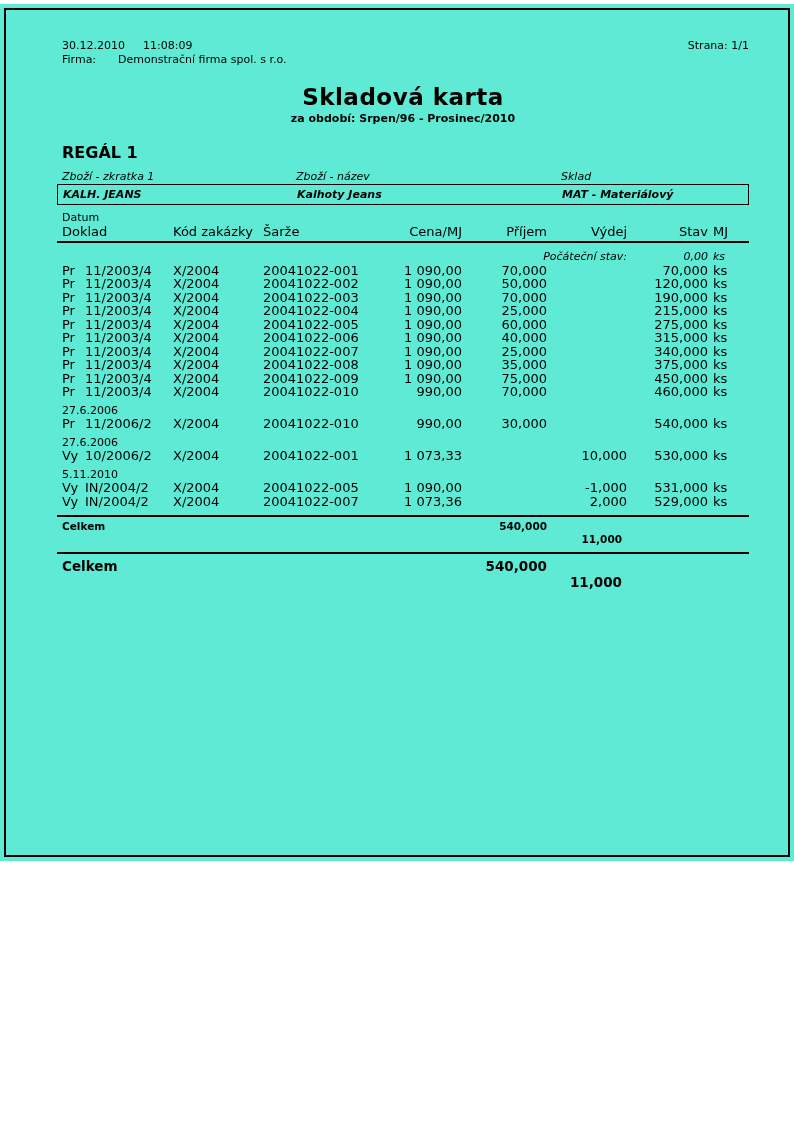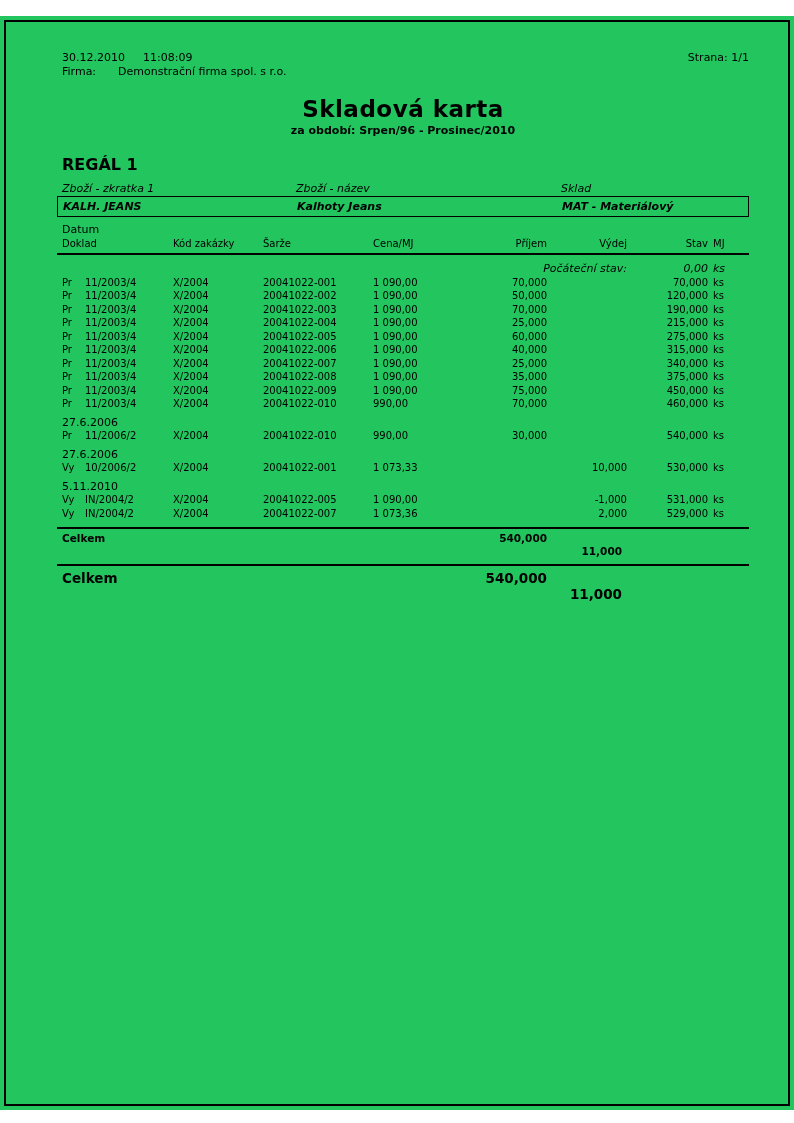--- a/index.html
+++ b/index.html
@@ -1,18 +1,18 @@
 <!DOCTYPE html>
 <html><head>
 <meta charset="utf-8">
 <style>
   * { margin:0; padding:0; box-sizing:border-box; }
   html,body { background:#fff; }
   body { width:794px; height:1123px; position:relative; font-family:"DejaVu Sans","Liberation Sans",sans-serif; color:#000; }
-  .page { position:absolute; left:0; top:16px; width:794px; height:1094px; background:#22c55e; overflow:hidden; }
+  .page { position:absolute; left:0; top:4px; width:794px; height:857px; background:#5eead4; overflow:hidden; }
   .frame { position:absolute; left:4px; top:4px; right:4px; bottom:4px; border:2px solid #000; }
   .content { position:absolute; left:57px; top:0; width:692px; }
 
   .hdr { display:flex; justify-content:space-between; font-size:11px; line-height:14px; margin-top:35px; }
   .hdr-left { padding-left:5px; }
   .firm-row { font-size:11px; line-height:14px; padding-left:5px; }
   .firm-label { display:inline-block; width:56px; }
   .time-gap { margin-left:18px; }
 
   .title { text-align:center; font-weight:bold; font-size:23px; line-height:28px; margin-top:16px; letter-spacing:0.5px; }
@@ -22,26 +22,26 @@
 
   .item-row { display:flex; font-size:11px; }
   .labels-row { margin-top:8px; font-style:italic; line-height:14px; }
   .values-row { border:1.5px solid #000; height:21px; align-items:center; font-weight:bold; font-style:italic; }
   .b1 { width:239px; padding-left:5px; }
   .b2 { width:265px; }
   .b3 { flex:1; }
 
   .thead { font-size:11px; line-height:13.5px; }
   .datum-label { margin-top:6px; padding-left:5px; }
-  .trow { display:flex; font-size:10px; line-height:13.5px; }
+  .trow { display:flex; font-size:13px; line-height:13.5px; }
   .c-doc { width:116px; padding-left:5px; }
   .c-type { display:inline-block; width:23px; }
   .c-order { width:90px; }
   .c-batch { width:110px; }
-  .c-price { width:89px; text-align:left; }
+  .c-price { width:89px; text-align:right; }
   .c-in { width:85px; text-align:right; }
   .c-out { width:80px; text-align:right; }
   .c-state { width:81px; text-align:right; }
   .c-unit { width:41px; padding-left:5px; }
 
   .rule { border-top:2px solid #000; margin-top:3px; }
 
   .init-row { display:flex; font-size:11px; line-height:13.5px; font-style:italic; margin-top:7px; }
   .init-label { width:570px; text-align:right; }
 

